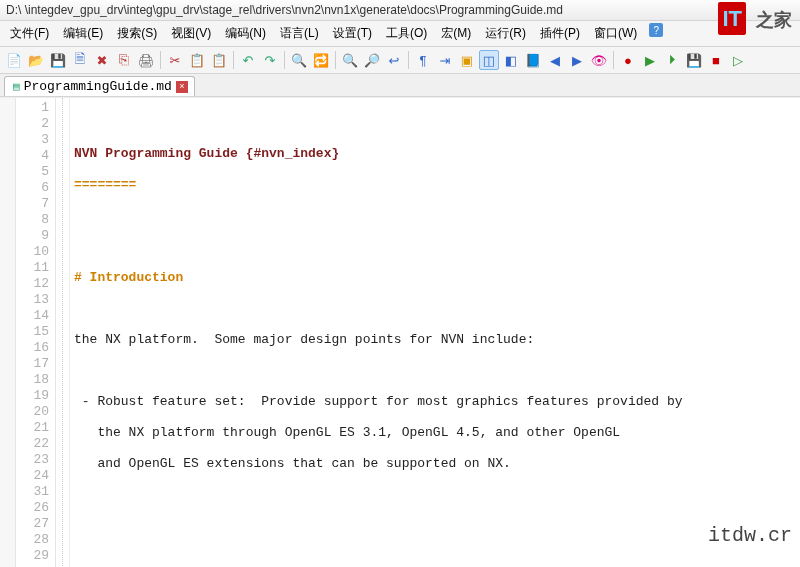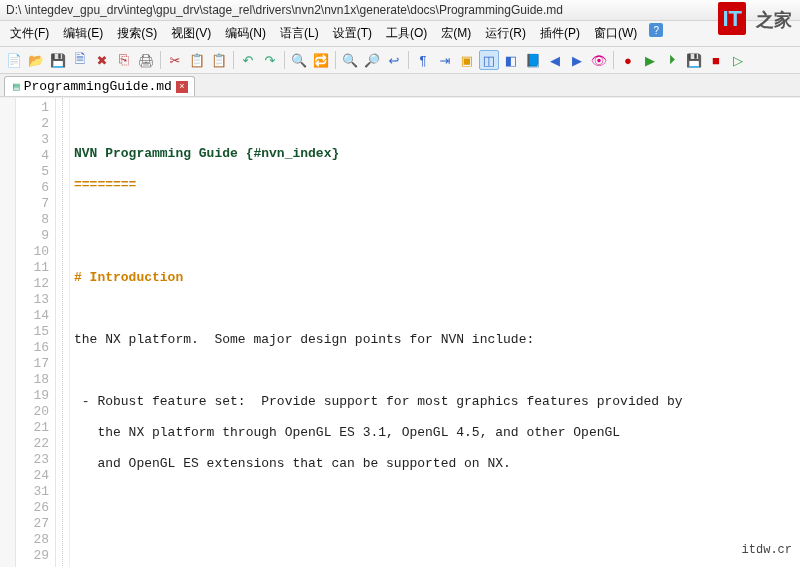--- a/index.html
+++ b/index.html
@@ -119,43 +119,43 @@
 .code {
   flex: 1;
   font-family: "Courier New", monospace;
   font-size: 13px;
   padding: 2px 4px;
   color: #222;
   white-space: pre;
   overflow: hidden;
 }
 .code .line { height: 16px; line-height: 16px; }
-.h1 { color: #14532d; font-weight: bold; }
+.h1 { color: #7f1d1d; font-weight: bold; }
 .h2 { color: #d08000; font-weight: bold; }
 .rule { color: #d08000; font-weight: bold; }
 .toc { color: #b050c0; font-style: italic; }
 .watermark {
   position: absolute;
   top: 6px; right: 8px;
   font-family: Arial, sans-serif;
   font-weight: bold;
   font-size: 22px;
   pointer-events: none;
 }
 .watermark .it {
   background: #c00; color: #7dd3fc; padding: 4px 4px; border-radius: 2px;
 }
 .watermark .zh {
   color: #555; font-size: 18px; margin-left: 10px;
 }
 .watermark2 {
   position: absolute;
-  bottom: 10px; right: 8px;
-  font-family: "Courier New", monospace;
-  font-size: 12px; color: #444;
+  bottom: 20px; right: 8px;
+  font-family: "Courier New", monospace;
+  font-size: 20px; color: #444;
   pointer-events: none;
 }
 </style>
 </head>
 <body>
 
 <div class="title-bar">D:\        \integdev_gpu_drv\integ\gpu_drv\stage_rel\drivers\nvn2\nvn1x\generate\docs\ProgrammingGuide.md</div>
 
 <div class="menu-bar">
   <span class="menu-item">文件(F)</span>

